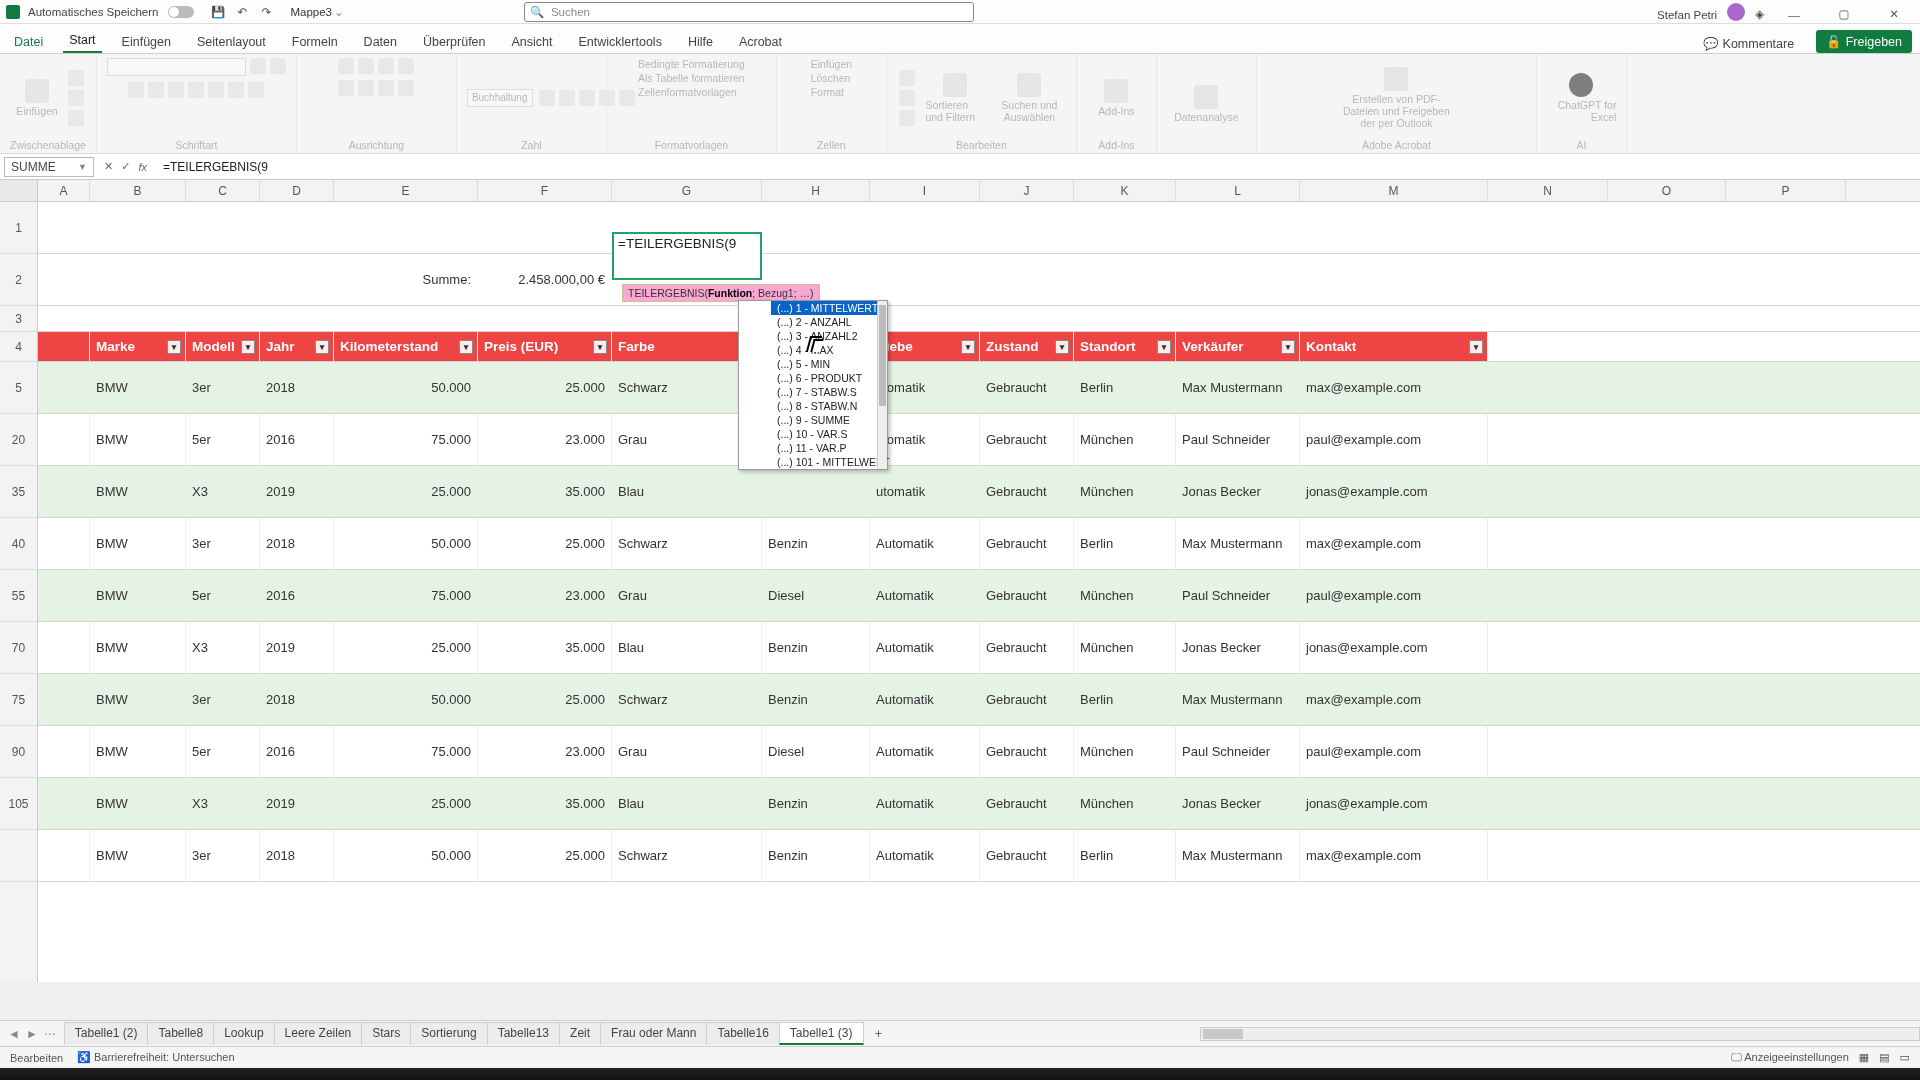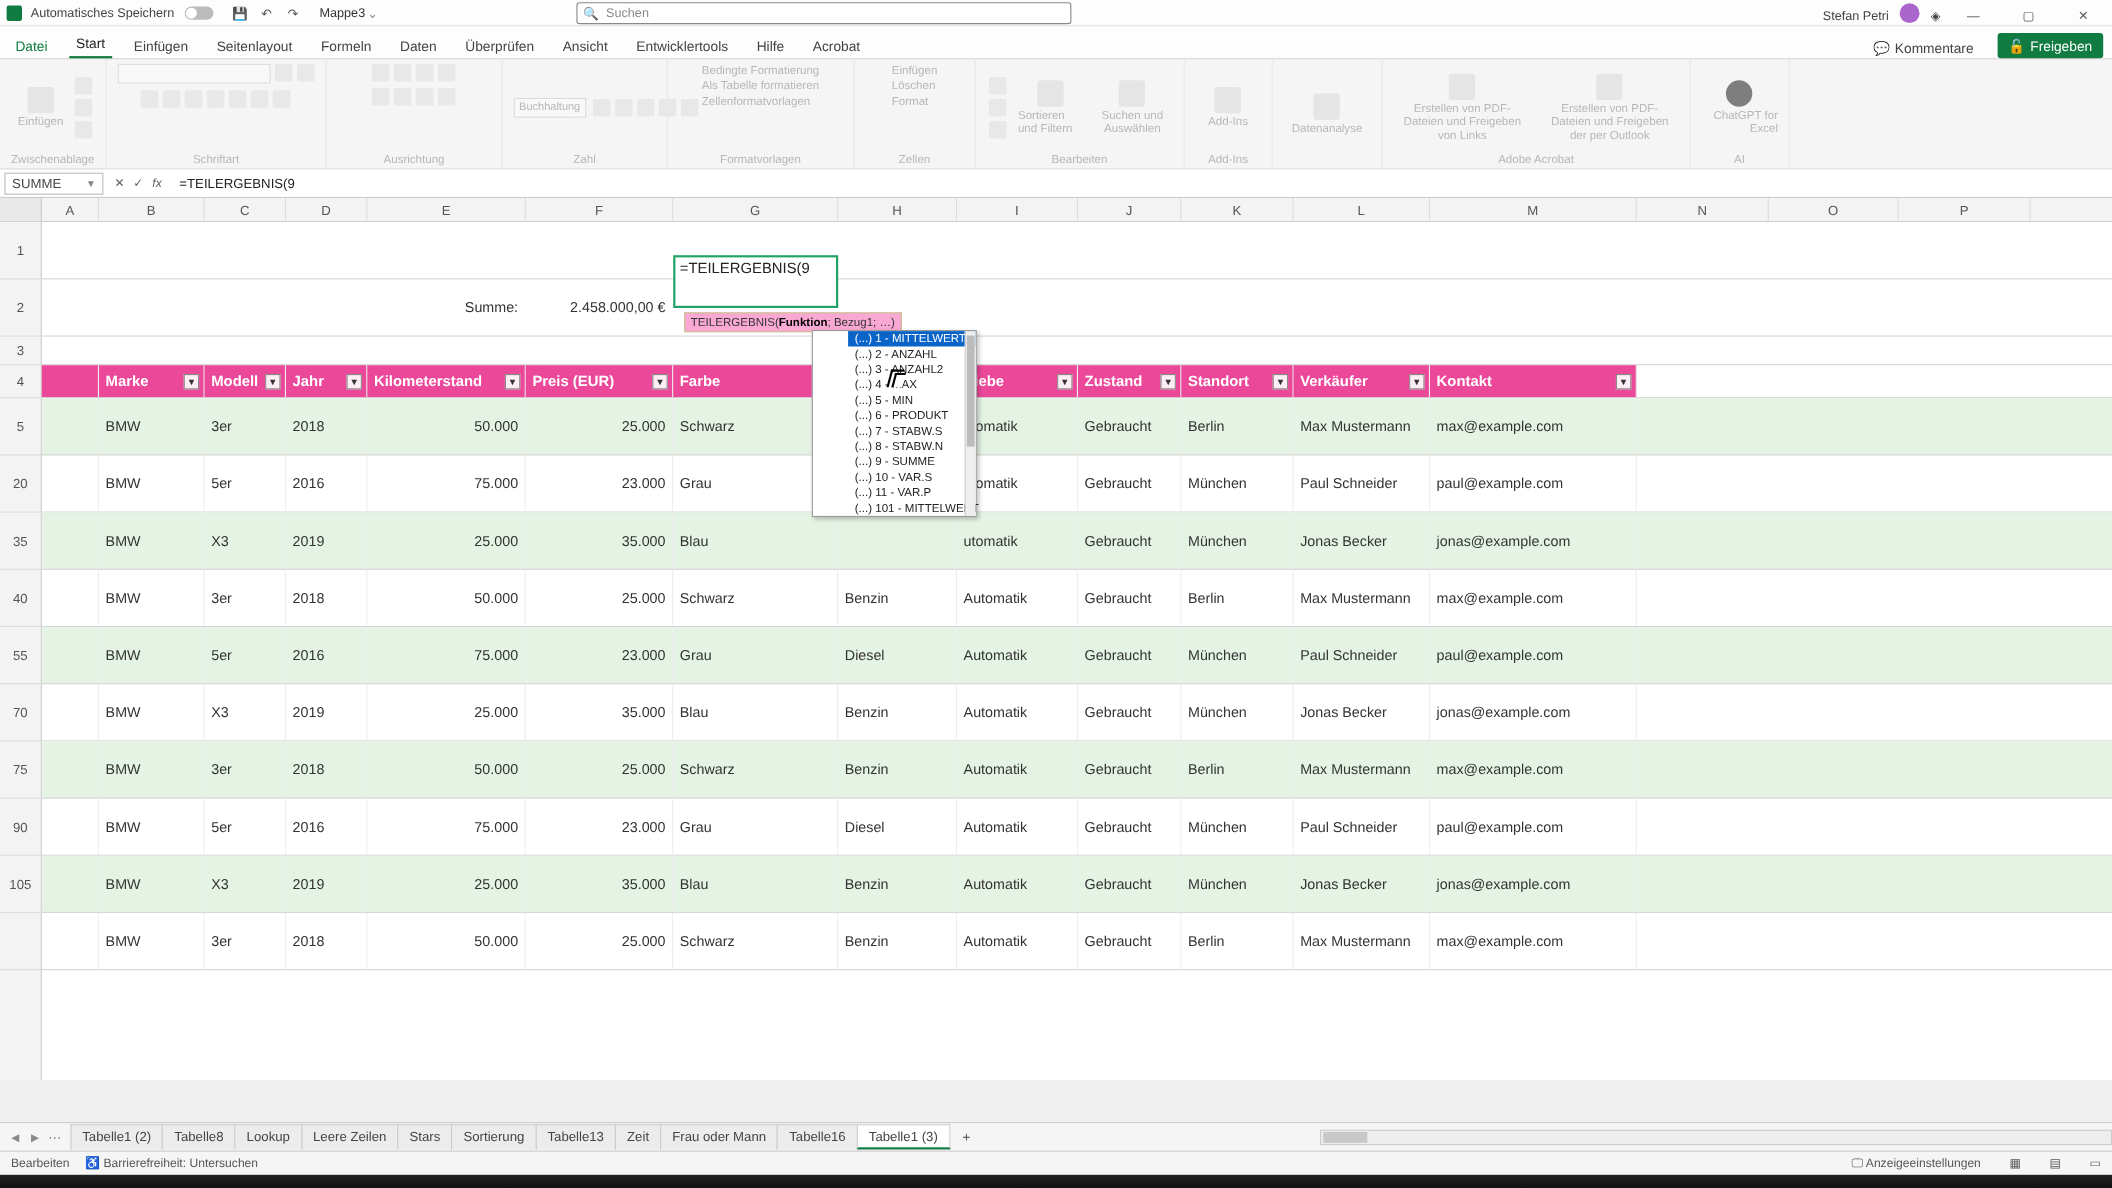--- a/index.html
+++ b/index.html
@@ -51,21 +51,21 @@
   .colhdr { border-right:1px solid #ddd; text-align:center; line-height:22px; }
 
   
   .grid { position:relative; background:#fff; height: 780px; display:flex; }
   .rowlabels { width:38px; background:#f3f3f3; border-right:1px solid #ccc; font-size:12px; color:#555; }
   .rowlabel { height:52px; border-bottom:1px solid #ddd; display:flex; align-items:center; justify-content:center; }
   .cells { position:relative; flex:1; }
   .row { display:flex; height:52px; border-bottom:1px solid #d6d6d6; }
   .cell { border-right:1px solid #eee; padding:0 6px; display:flex; align-items:center; font-size:13px; color:#333; overflow:hidden; white-space:nowrap; }
 
-  .row.header .cell { background:#ec4899; color:#fff; font-weight:600; font-size:13.5px; position:relative; }
+  .row.header .cell { background:#ef4444; color:#fff; font-weight:600; font-size:13.5px; position:relative; }
   .row.header .cell .filt { position:absolute; right:4px; top:50%; transform:translateY(-50%); width:14px; height:14px; background:rgba(255,255,255,0.9); border:1px solid #888; font-size:9px; color:#333; display:flex; align-items:center; justify-content:center; }
   .row.band { background:#e4f3e4; }
 
   
   .row.sum { height:52px; }
   .row.sum .cell{ border-right:1px solid transparent;}
 
   
   .editcell { position:absolute; border:2px solid #21a366; background:#fff; font-size:13.5px; color:#222; padding:2px 4px; }
   .fn-tooltip { position:absolute; background:#f9a8d4; border:1px solid #c9c18b; font-size:10.5px; color:#333; padding:2px 5px; white-space:nowrap; }
@@ -83,21 +83,21 @@
   
   .sheettabs { position:absolute; bottom:34px; left:0; right:0; height:26px; background:#f5f5f5; border-top:1px solid #ccc; display:flex; align-items:center; font-size:12px; color:#444; }
   .sheettabs .nav{ padding:0 8px; color:#888; display:flex; gap:6px;}
   .sheettab { padding:3px 10px; border:1px solid #ccc; border-bottom:none; background:#ececec; margin-right:-1px; cursor:pointer;}
   .sheettab.active{ background:#fff; border-bottom:2px solid #107c41; font-weight:500;}
   .hscroll { margin-left:auto; width:720px; height:14px; background:#eee; border:1px solid #ccc; position:relative;}
   .hscroll .thumb{position:absolute; left:2px; top:1px; bottom:1px; width:40px; background:#c8c8c8;}
 
   
   .statusbar { position:absolute; bottom:12px; left:0; right:0; height:22px; background:#f5f5f5; border-top:1px solid #ccc; display:flex; align-items:center; font-size:11px; color:#555; padding:0 10px; gap:14px;}
-  .statusbar .right{margin-left:auto; display:flex; gap:26px; align-items:center;}
+  .statusbar .right{margin-left:auto; display:flex; gap:10px; align-items:center;}
 
   
   .taskbar{position:absolute; bottom:0; left:0; right:0; height:12px; background:linear-gradient(#232323,#111);}
 
   
   .cA{width:52px;} .cB{width:96px;} .cC{width:74px;} .cD{width:74px;}
   .cE{width:144px;} .cF{width:134px;} .cG{width:150px;} .cH{width:108px;}
   .cI{width:110px;} .cJ{width:94px;} .cK{width:102px;} .cL{width:124px;}
   .cM{width:188px;} .cN{width:120px;} .cO{width:118px;} .cP{width:120px;}
 </style>
@@ -255,24 +255,20 @@
     <div class="body">
         <div class="bigbtn">
           <div class="ic"></div>
           <span>Datenanalyse</span>
         </div>
       </div>
     <div class="label"></div>
   </div>
   <div class="rgroup" style="width:280px">
     <div class="body">
-      <div class="bigbtn">
-          <div class="ic"></div>
-          <span style="width:120px;text-align:center">Erstellen von PDF-Dateien und Freigeben von Links</span>
-        </div>
       <div class="bigbtn">
           <div class="ic"></div>
           <span style="width:120px;text-align:center">Erstellen von PDF-Dateien und Freigeben der per Outlook</span>
         </div>
     </div>
     <div class="label">Adobe Acrobat</div>
   </div>
   <div class="rgroup" style="width:90px">
     <div class="body">
         <div class="bigbtn">

